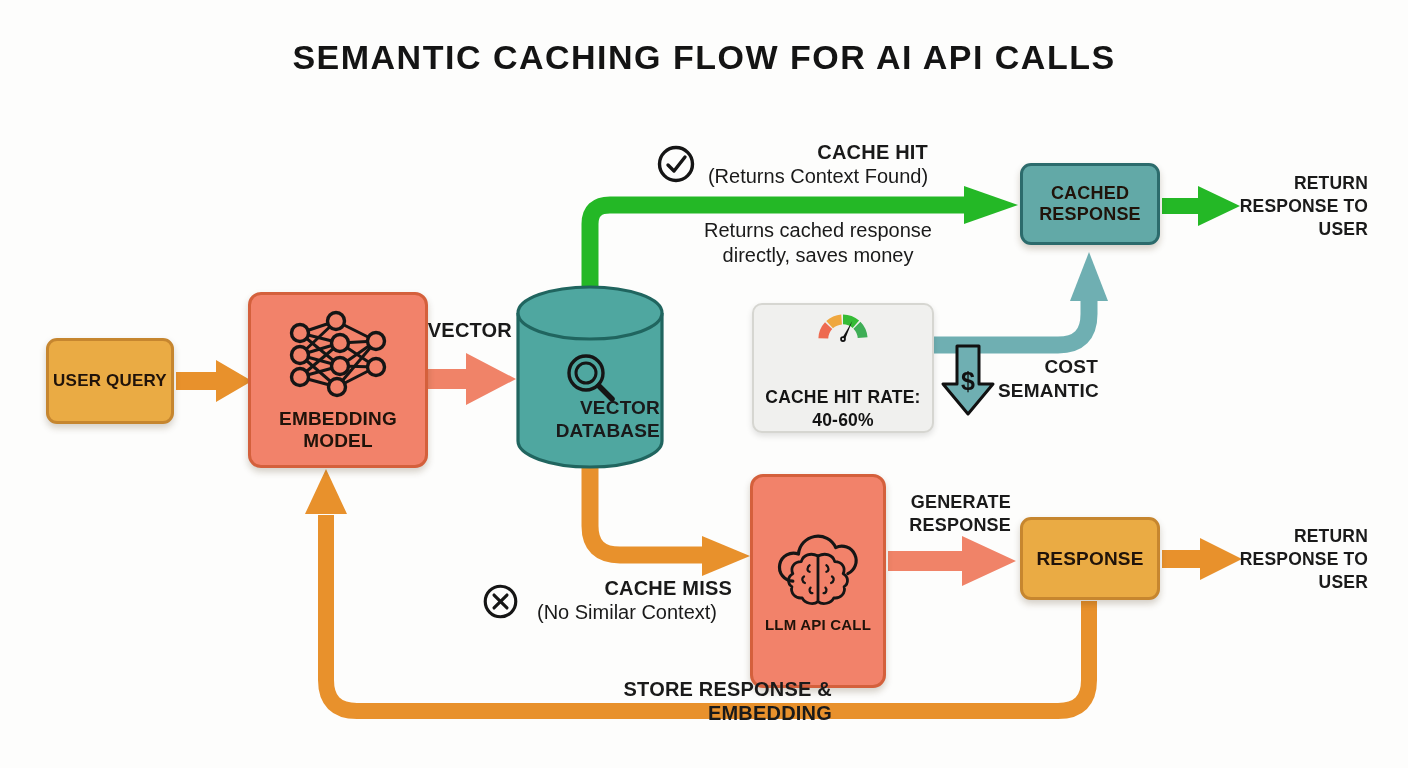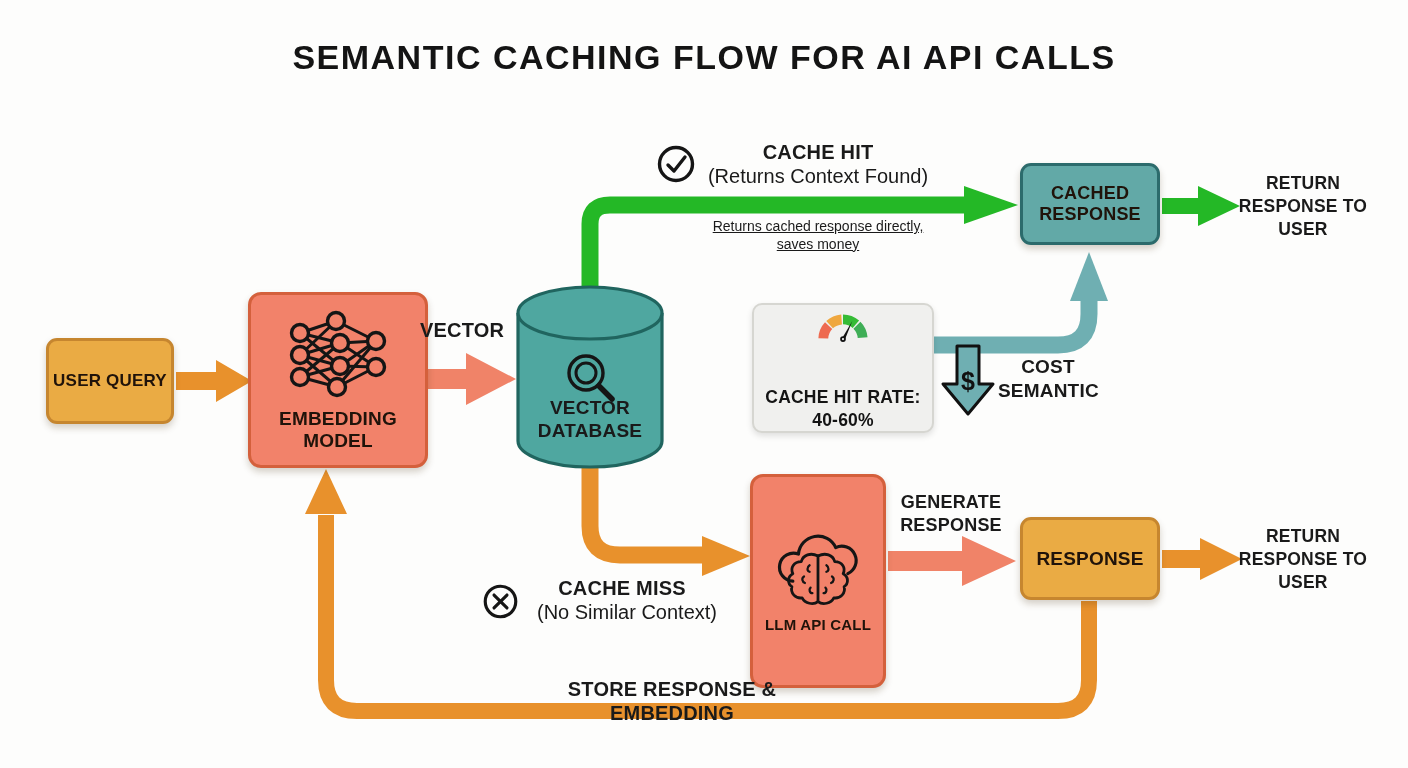--- a/index.html
+++ b/index.html
@@ -24,21 +24,21 @@
   .pipe{fill:none;stroke-width:17px;stroke-linecap:butt;}
   .pipe-loop{stroke-width:16px;}
   .title{position:absolute;top:38px;left:0;width:100%;text-align:center;font-size:34px;font-weight:600;letter-spacing:1.5px;color:#141414;z-index:2;}
   .box{position:absolute;z-index:2;display:flex;flex-direction:column;align-items:center;justify-content:center;
        text-align:center;font-weight:700;border-radius:11px;line-height:1.15;letter-spacing:.2px;
        box-shadow:0 4px 7px rgba(70,45,15,.22);color:#20130a;}
   .box-orange{background:var(--orange_box_fill);border:3px solid var(--orange_box_border);}
   .box-salmon{background:var(--salmon_box_fill);border:3px solid var(--salmon_box_border);border-radius:13px;}
   .box-teal{background:var(--cached_box_fill);border:3px solid var(--cached_box_border);}
   .lbl{position:absolute;z-index:2;text-align:center;color:var(--text);line-height:1.22;}
-  .b{font-weight:700;letter-spacing:.2px;}
+  .b{font-weight:700;letter-spacing:.2px;text-align:right;}
   .icon-svg{position:absolute;z-index:3;}
   .stroke-ic{fill:none;stroke:#151515;stroke-width:3.4;stroke-linecap:round;stroke-linejoin:round;}
   .node-c{fill:var(--salmon_box_fill);stroke:#151515;stroke-width:3.4;}
   .edge-l{stroke:#151515;stroke-width:3;}
   .gauge-label{font-weight:700;font-size:17.5px;line-height:1.28;letter-spacing:.2px;color:#141414;text-align:center;}
 </style>
 </head>
 <body>
 
 <div id="stage">
@@ -129,21 +129,21 @@
     </g>
   </svg>
   <div class="lbl b" style="left:520px;top:396px;width:140px;font-size:19px;z-index:3;">VECTOR DATABASE</div>
 
   <svg class="icon-svg" style="left:656px;top:144px;" width="40" height="40" viewBox="0 0 40 40">
     <circle cx="20" cy="20" r="16.5" class="stroke-ic"></circle>
     <path d="M12,21 L18,27 L29,13" class="stroke-ic"></path>
   </svg>
   <div class="lbl b" style="left:708px;top:140px;width:220px;font-size:20px;">CACHE HIT</div>
   <div class="lbl" style="left:698px;top:164px;width:240px;font-size:20px;">(Returns Context Found)</div>
-  <div class="lbl" style="left:698px;top:218px;width:240px;font-size:14px;line-height:1.26;text-decoration:underline;">Returns cached response directly, saves money</div>
+  <div class="lbl" style="left:698px;top:218px;width:240px;font-size:20px;line-height:1.26;">Returns cached response directly, saves money</div>
 
   <div class="box box-teal" style="left:1020px;top:163px;width:140px;height:82px;font-size:18px;">
     <span>CACHED RESPONSE</span>
   </div>
   <div class="lbl b" style="left:1238px;top:172px;width:130px;font-size:17.5px;line-height:1.3;">RETURN RESPONSE TO USER</div>
 
   <div class="box" style="left:752px;top:303px;width:182px;height:130px;background:var(--gauge_box_fill);
        border:2px solid var(--gauge_box_border);border-radius:10px;box-shadow:0 3px 6px rgba(0,0,0,.12);gap:44px;">
     <svg width="120" height="60" viewBox="0 0 120 68" style="margin-top:2px;">
       <g fill="none" stroke-width="19">

